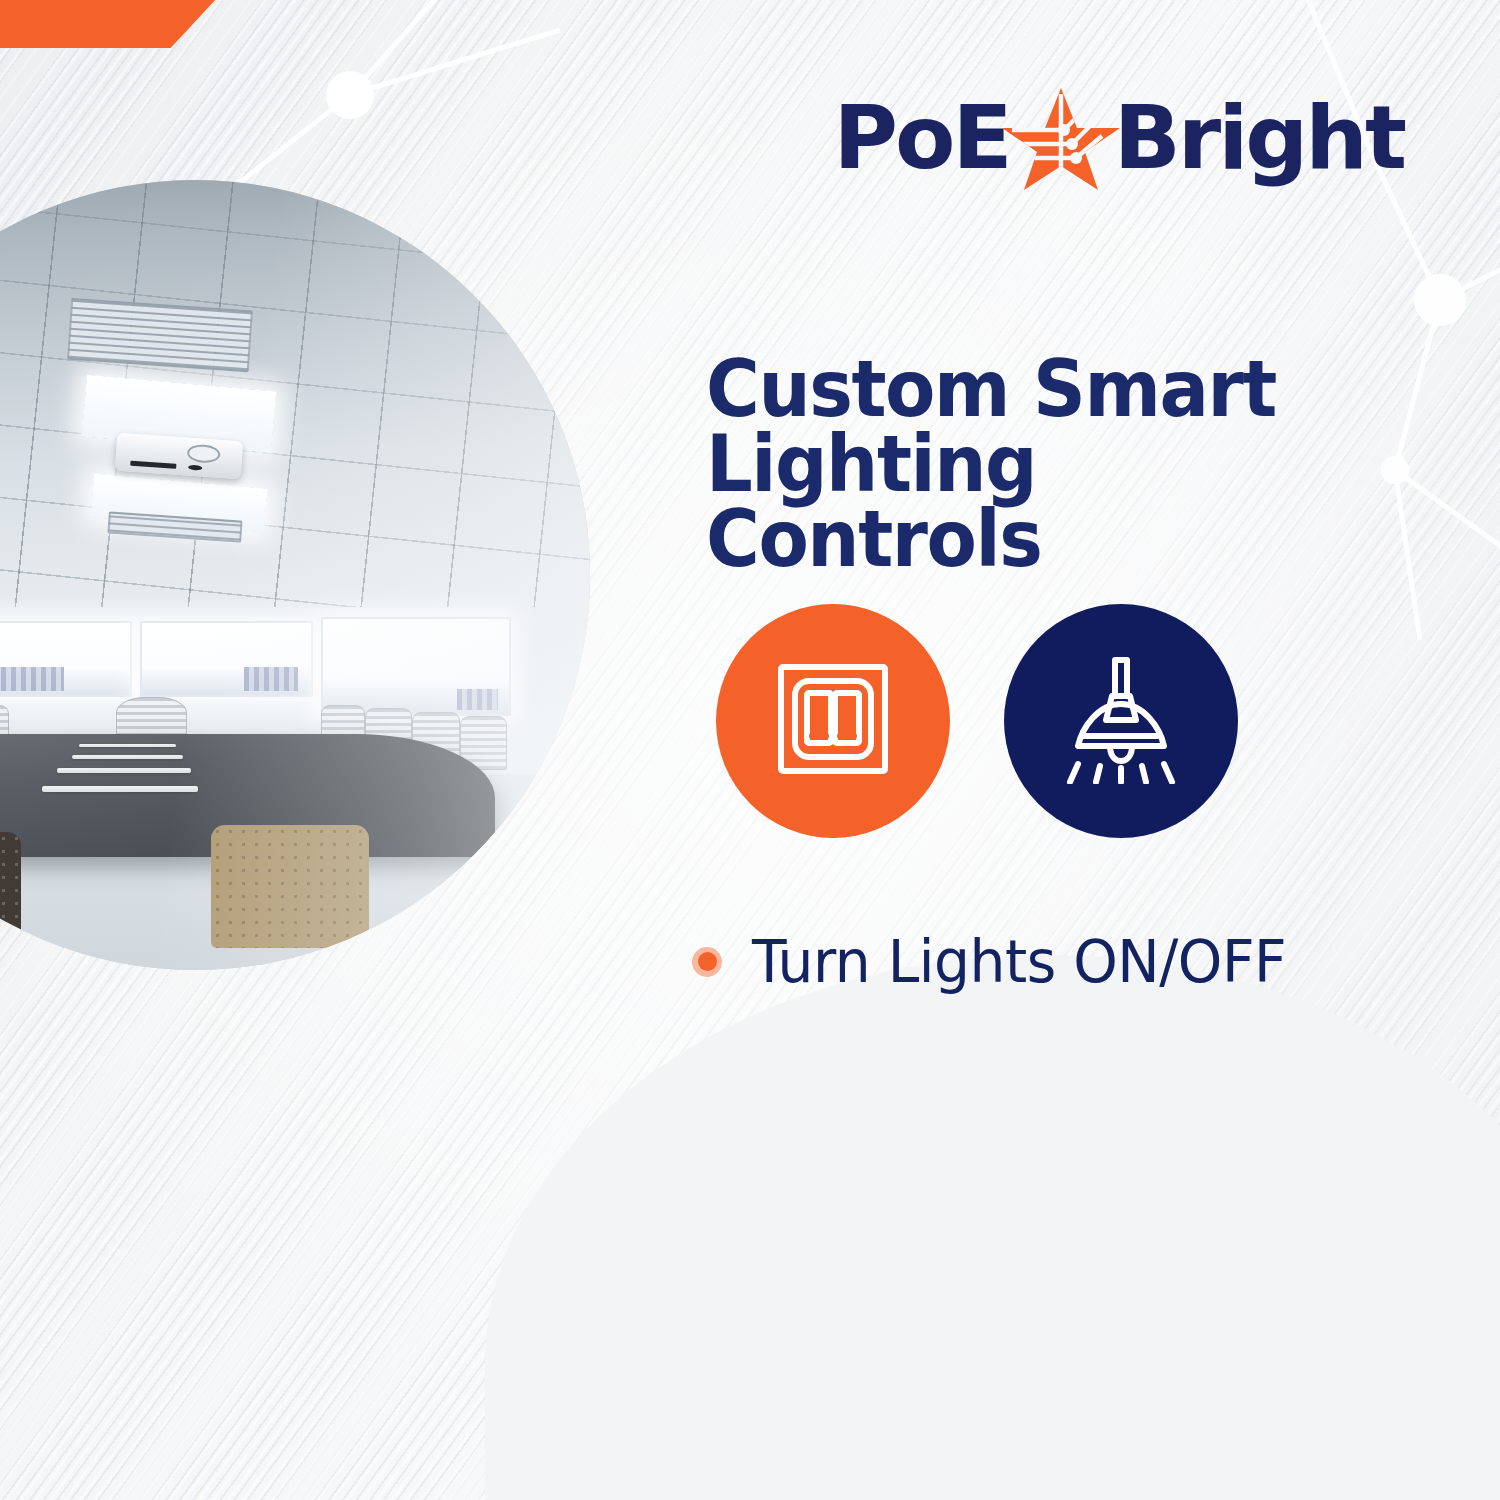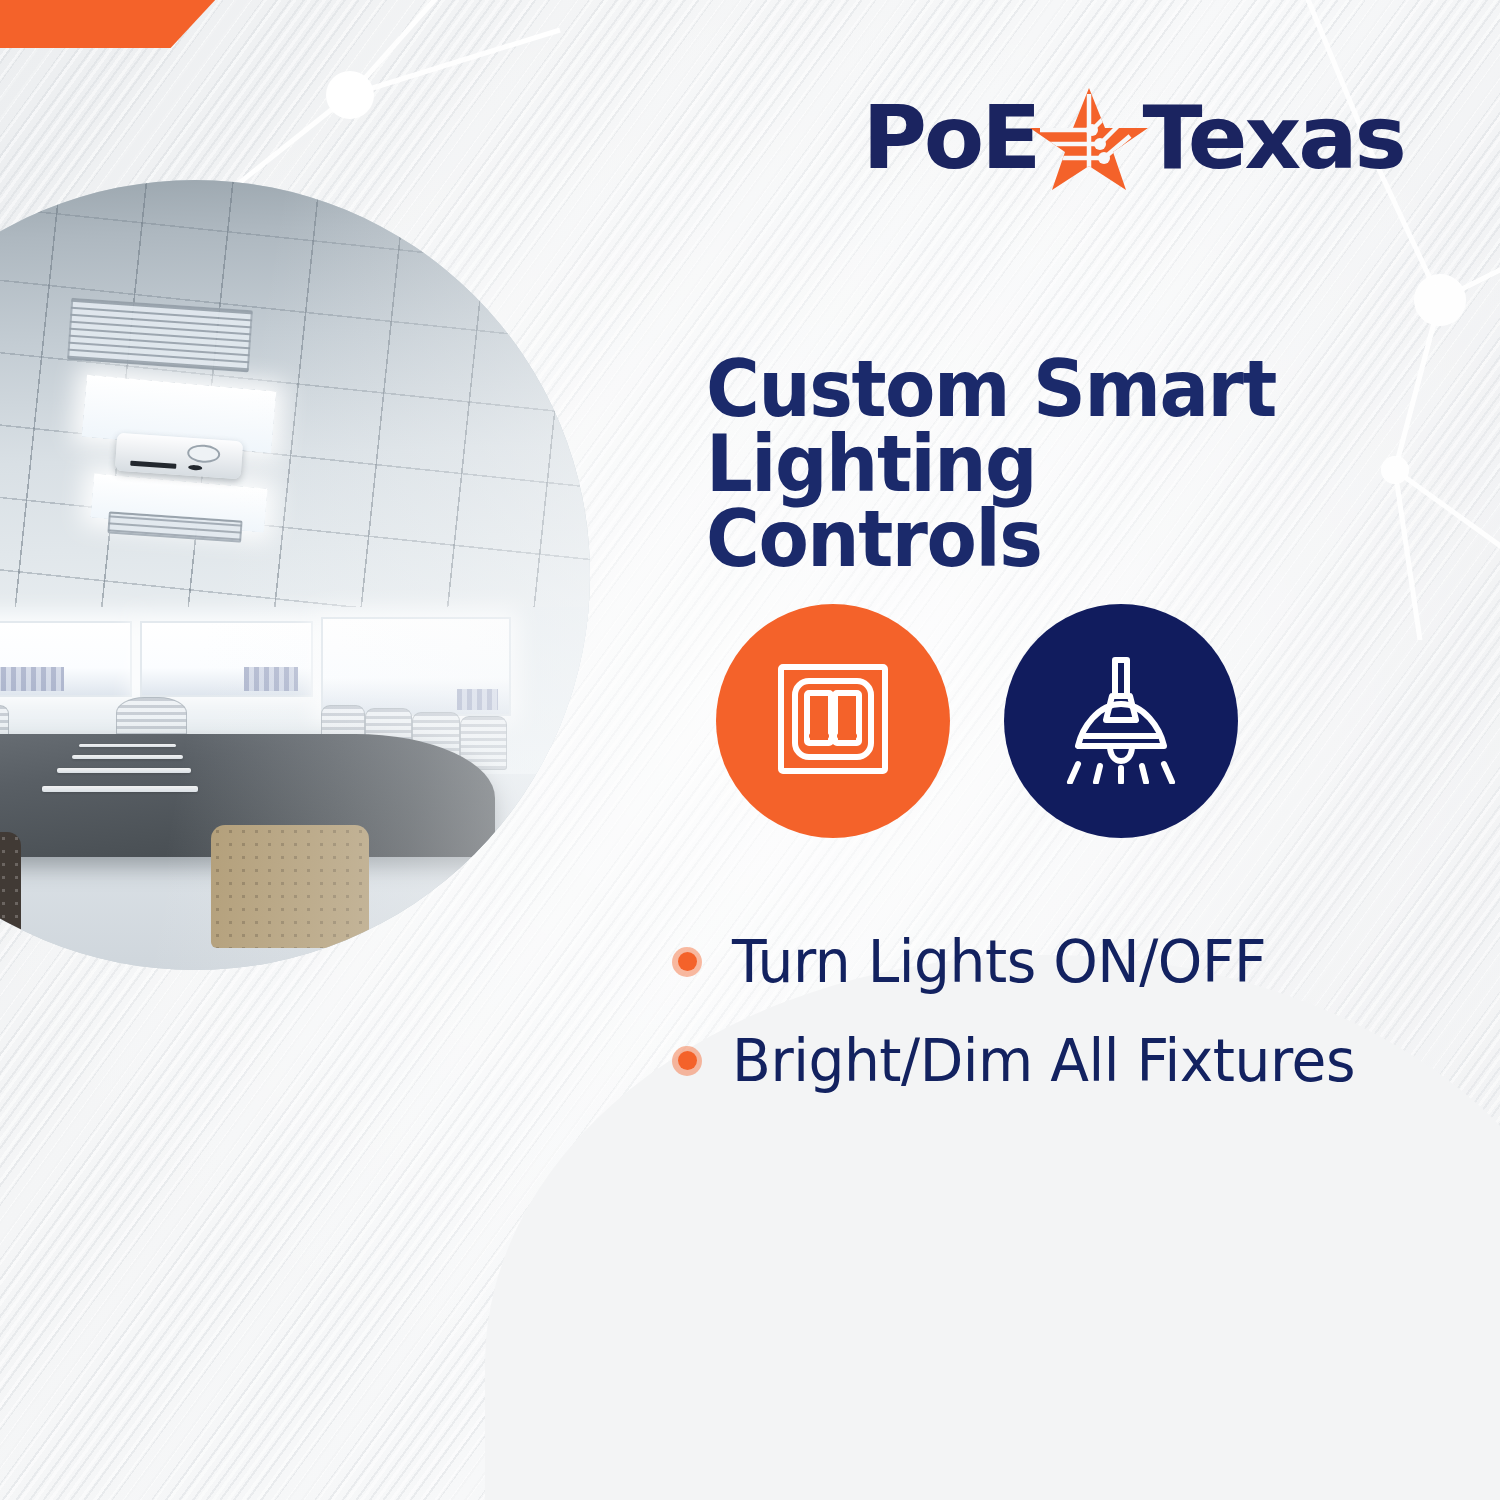--- a/index.html
+++ b/index.html
@@ -227,21 +227,21 @@
     width:234px; height:234px;
     border-radius:50%;
     display:flex; align-items:center; justify-content:center;
   }
   .ic-orange { background:#f4622a; }
   .ic-navy   { background:#111c5e; }
 
   
   .bullets {
     position:absolute;
-    left:672px; top:912px;
+    left:692px; top:912px;
     width:790px;
   }
   .bullet-row {
     display:flex; align-items:center;
     height:99px;
   }
   .bullet-dot {
     width:30px; height:30px; border-radius:50%;
     background:rgba(244,110,58,.48);
     display:flex; align-items:center; justify-content:center;
@@ -370,21 +370,21 @@
           <path d="M 100 50 L 74 72"></path>
           <path d="M 59 8 L 59 96"></path>
         </g>
         <g clip-path="url(#starclip)" fill="#f7f8f9">
           <circle cx="62" cy="44" r="6"></circle>
           <circle cx="70" cy="58" r="6"></circle>
           <circle cx="74" cy="72" r="6"></circle>
         </g>
       </svg>
     </span>
-    <span class="logo-text">Texas</span>
+    <span class="logo-text">Bright</span>
   </div>
 
   <h1 class="headline">
     <span>Custom Smart</span>
     <span class="l2">Lighting Controls</span>
   </h1>
 
   <div class="icon-row">
 
     <div class="icon-circle ic-orange">
@@ -425,19 +425,15 @@
       </span>
     </div>
 
   </div>
 
   <ul class="bullets">
     <li class="bullet-row">
       <span class="bullet-dot"></span>
       <span class="bullet-text">Turn Lights ON/OFF</span>
     </li>
-    <li class="bullet-row">
-      <span class="bullet-dot"></span>
-      <span class="bullet-text">Bright/Dim All Fixtures</span>
-    </li>
   </ul>
 
 </div>
 
 </body></html>

